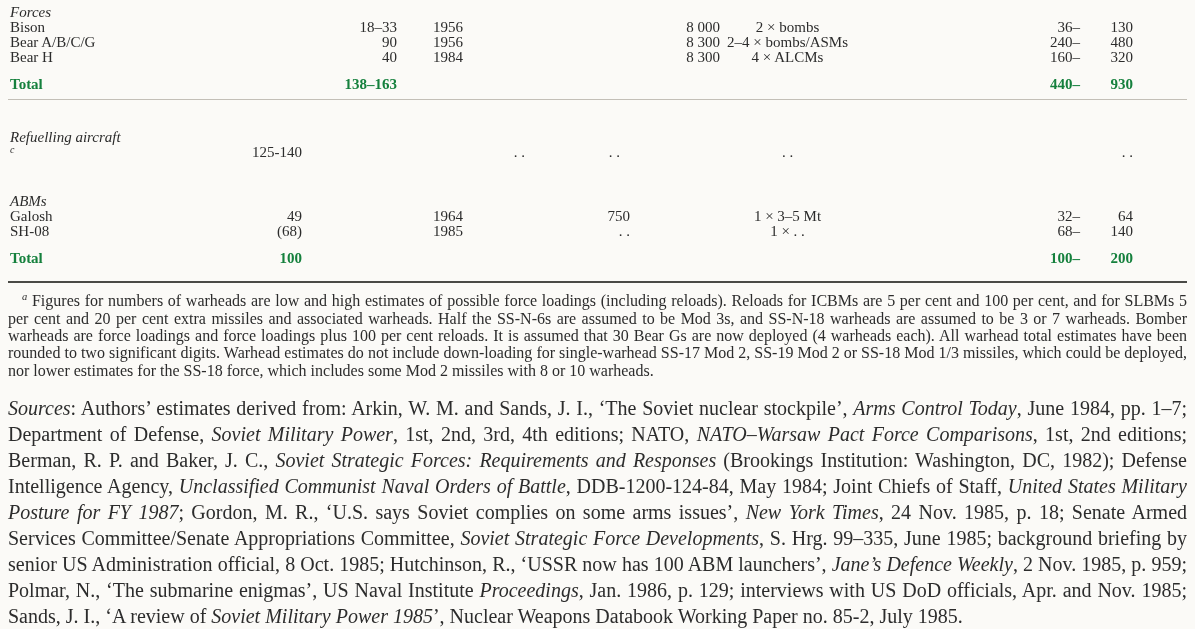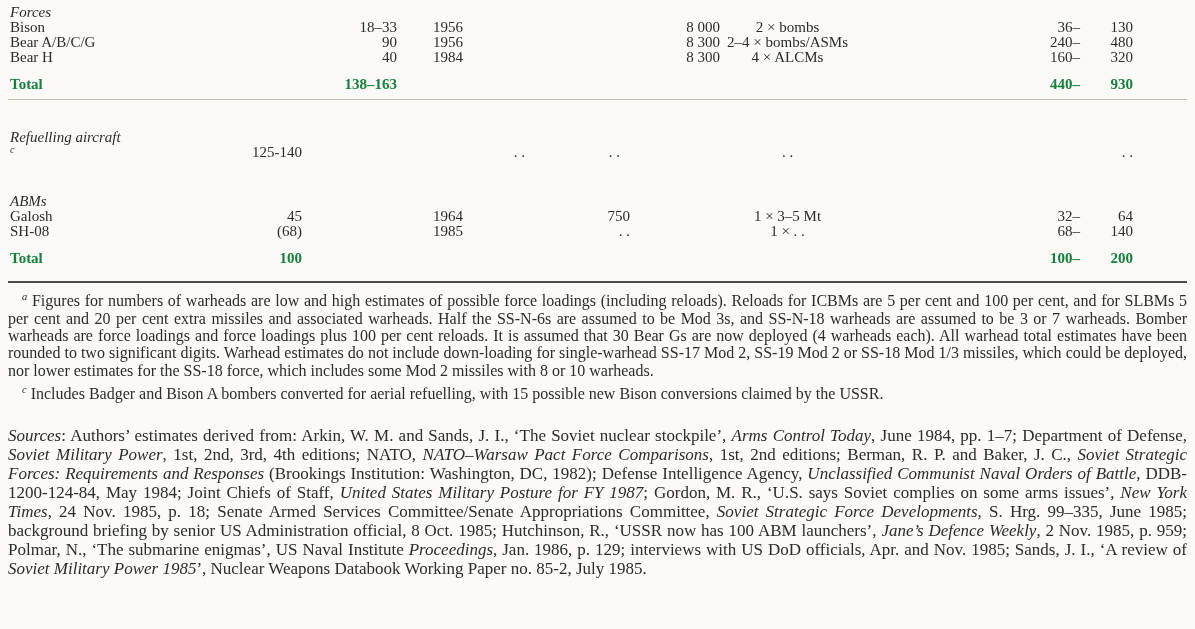--- a/index.html
+++ b/index.html
@@ -34,21 +34,21 @@
   .rule-dark  { height:2px; background:#4a4a46; margin-top:15px; }
   
   .footnotes { margin-top:5px; }
   .footnotes p {
     margin:0 0 2px 0; font-size:16px; line-height:17.3px;
     text-align:justify; text-indent:14px;
   }
   .footnotes sup { font-style:italic; font-size:10.5px; }
   
   .sources {
-    margin-top:24px; font-size:17px; line-height:19px;
+    margin-top:16px; font-size:20px; line-height:26px;
     text-align:justify;
   }
   .sources i { font-style:italic; }
 </style>
 </head>
 <body>
 
 <div class="ftable">
 
   <div class="sec sec-bombers">
@@ -105,21 +105,21 @@
       <span class="c-high">. .</span>
     </div>
   </div>
 
   <div class="sec sec-abms">
     <div class="trow sec-header">
       <span class="c-name">ABMs</span>
     </div>
     <div class="trow">
       <span class="c-name">Galosh</span>
-      <span class="c-num">45</span>
+      <span class="c-num">49</span>
       <span class="c-year">1964</span>
       <span class="c-range">750</span>
       <span class="c-war">1 × 3–5 Mt</span>
       <span class="c-low">32–</span>
       <span class="c-high">64</span>
     </div>
     <div class="trow">
       <span class="c-name">SH-08</span>
       <span class="c-num">(68)</span>
       <span class="c-year">1985</span>
@@ -134,16 +134,15 @@
       <span class="c-low">100–</span>
       <span class="c-high">200</span>
     </div>
   </div>
 
   <div class="rule-dark"></div>
 </div>
 
 <div class="footnotes">
   <p><sup>a</sup> <span>Figures for numbers of warheads are low and high estimates of possible force loadings (including reloads). Reloads for ICBMs are 5 per cent and 100 per cent, and for SLBMs 5 per cent and 20 per cent extra missiles and associated warheads. Half the SS-N-6s are assumed to be Mod 3s, and SS-N-18 warheads are assumed to be 3 or 7 warheads. Bomber warheads are force loadings and force loadings plus 100 per cent reloads. It is assumed that 30 Bear Gs are now deployed (4 warheads each). All warhead total estimates have been rounded to two significant digits. Warhead estimates do not include down-loading for single-warhead SS-17 Mod 2, SS-19 Mod 2 or SS-18 Mod 1/3 missiles, which could be deployed, nor lower estimates for the SS-18 force, which includes some Mod 2 missiles with 8 or 10 warheads.</span></p>
-  <p><sup>c</sup> <span>Includes Badger and Bison A bombers converted for aerial refuelling, with 15 possible new Bison conversions claimed by the USSR.</span></p>
 </div>
 
 <p class="sources"><i>Sources</i><span>: Authors’ estimates derived from: Arkin, W. M. and Sands, J. I., ‘The Soviet nuclear stockpile’, </span><i>Arms Control Today</i><span>, June 1984, pp. 1–7; Department of Defense, </span><i>Soviet Military Power</i><span>, 1st, 2nd, 3rd, 4th editions; NATO, </span><i>NATO–Warsaw Pact Force Comparisons</i><span>, 1st, 2nd editions; Berman, R. P. and Baker, J. C., </span><i>Soviet Strategic Forces: Requirements and Responses</i><span> (Brookings Institution: Washington, DC, 1982); Defense Intelligence Agency, </span><i>Unclassified Communist Naval Orders of Battle</i><span>, DDB-1200-124-84, May 1984; Joint Chiefs of Staff, </span><i>United States Military Posture for FY 1987</i><span>; Gordon, M. R., ‘U.S. says Soviet complies on some arms issues’, </span><i>New York Times</i><span>, 24 Nov. 1985, p. 18; Senate Armed Services Committee/Senate Appropriations Committee, </span><i>Soviet Strategic Force Developments</i><span>, S. Hrg. 99–335, June 1985; background briefing by senior US Administration official, 8 Oct. 1985; Hutchinson, R., ‘USSR now has 100 ABM launchers’, </span><i>Jane’s Defence Weekly</i><span>, 2 Nov. 1985, p. 959; Polmar, N., ‘The submarine enigmas’, US Naval Institute </span><i>Proceedings</i><span>, Jan. 1986, p. 129; interviews with US DoD officials, Apr. and Nov. 1985; Sands, J. I., ‘A review of </span><i>Soviet Military Power 1985</i><span>’, Nuclear Weapons Databook Working Paper no. 85-2, July 1985.</span></p>
 
 </body></html>

